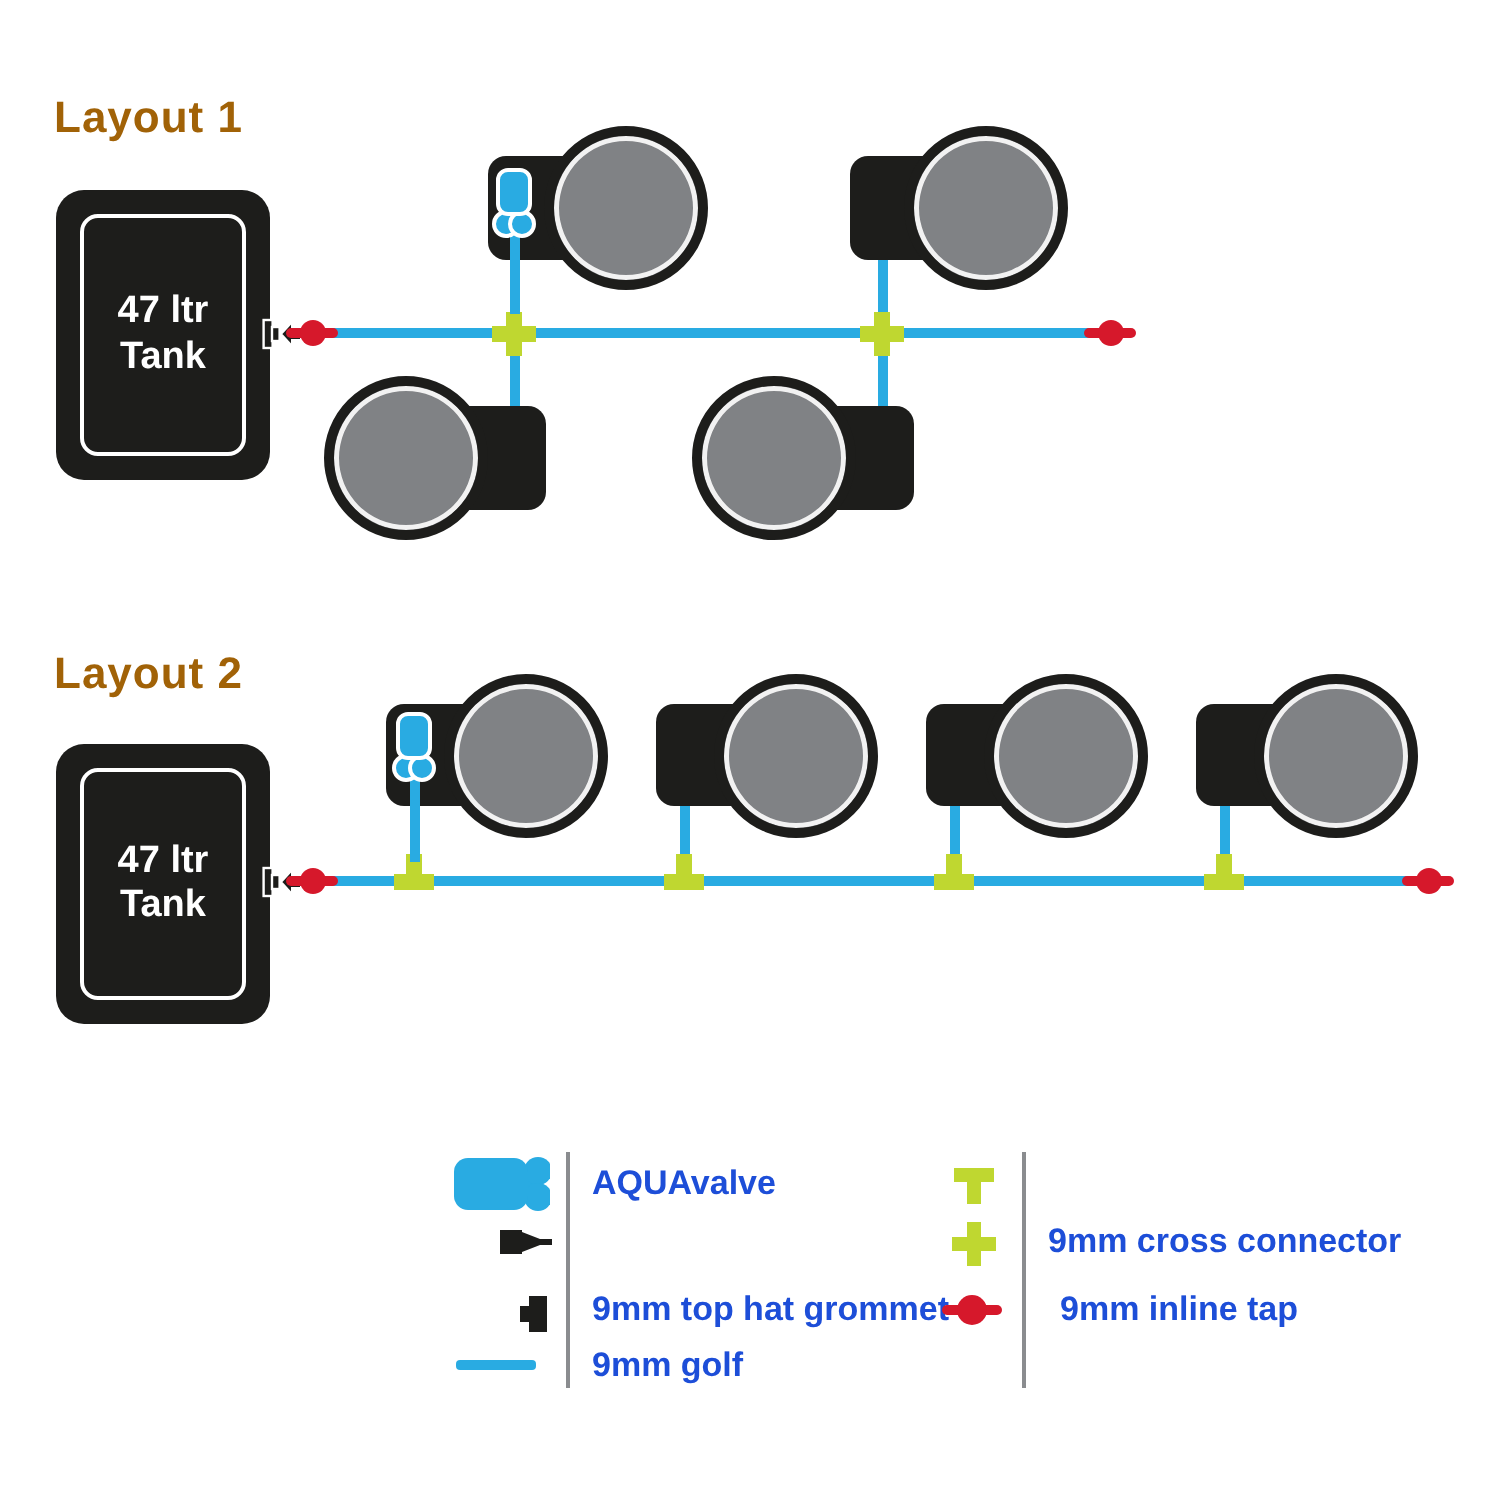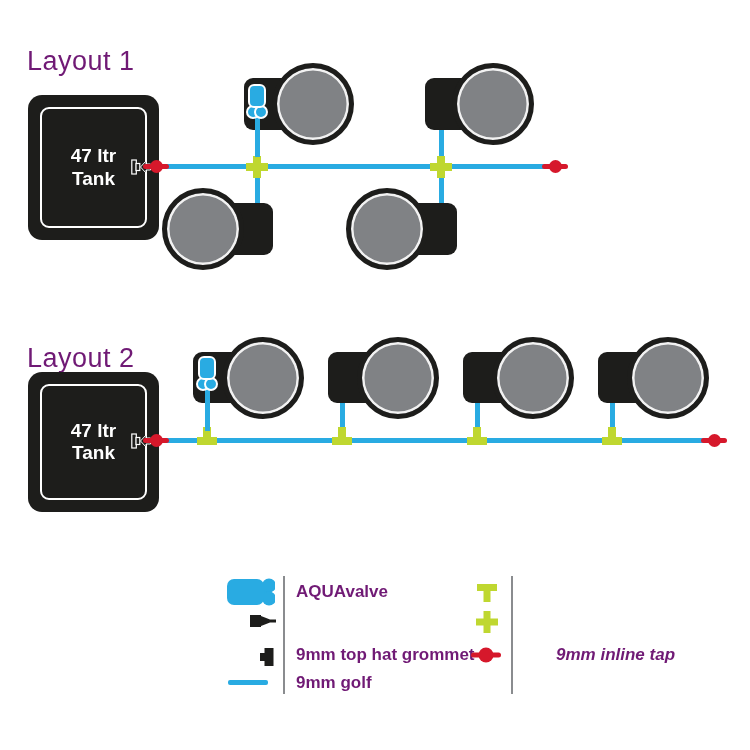--- a/index.html
+++ b/index.html
@@ -1,20 +1,20 @@
 <!DOCTYPE html>
 <html><head>
 <meta charset="utf-8">
 <style>
   html,body{margin:0;padding:0;background:#fff;}
   #canvas{position:relative;width:750px;height:750px;background:#ffffff;overflow:hidden;
           font-family:"Liberation Sans",sans-serif;}
-  .layout-title{position:absolute;font-size:27px;font-weight:400;color:#701a75;letter-spacing:.5px;}
-  
-  .tank{position:absolute;width:131px;height:145px;background:#1d1d1b;border-radius:14px;z-index:2;}
+  .layout-title{position:absolute;font-size:22px;font-weight:700;color:#a16207;letter-spacing:.5px;}
+  
+  .tank{position:absolute;width:107px;height:145px;background:#1d1d1b;border-radius:14px;z-index:2;}
   .tank-inner{position:absolute;left:12px;top:12px;right:12px;bottom:12px;border:2px solid #ffffff;
               border-radius:9px;display:flex;align-items:center;justify-content:center;}
   .tank-label{color:#ffffff;font-size:19px;font-weight:700;text-align:center;line-height:1.18;}
   
   .pipe-h{position:absolute;height:5px;background:#29abe2;z-index:1;}
   .pipe-v{position:absolute;width:5px;background:#29abe2;z-index:1;}
   .pipe-v.above-tray{z-index:4;}
   
   .tray{position:absolute;width:57px;height:52px;background:#1d1d1b;border-radius:9px;z-index:2;}
   .tray.short{height:51px;}
@@ -26,21 +26,21 @@
   .cross .cb-h{position:absolute;left:0;top:7px;width:22px;height:8px;background:#bfd730;}
   .cross .cb-v{position:absolute;left:7px;top:0;width:8px;height:22px;background:#bfd730;}
   .tee{position:absolute;width:20px;height:18px;z-index:3;}
   .tee .tb-stub{position:absolute;left:6px;top:0;width:8px;height:11px;background:#bfd730;}
   .tee .tb-bar{position:absolute;left:0;top:10px;width:20px;height:8px;background:#bfd730;}
   .tap{position:absolute;width:26px;height:13px;z-index:3;}
   .tap .tap-bar{position:absolute;left:0;top:4px;width:26px;height:5px;background:#d6182b;border-radius:3px;}
   .tap .tap-dot{position:absolute;left:6.5px;top:0;width:13px;height:13px;background:#d6182b;border-radius:50%;}
   .outlet{position:absolute;z-index:3;}
   
-  .legend-label{position:absolute;font-size:17px;font-weight:700;color:#701a75;line-height:20px;white-space:nowrap;}
+  .legend-label{position:absolute;font-size:17px;font-weight:700;color:#1d4ed8;line-height:20px;white-space:nowrap;}
   .legend-divider{position:absolute;width:2px;background:#8a8c8f;}
   .legend-icon{position:absolute;}
   .legend-pipe-line{position:absolute;width:40px;height:5px;background:#29abe2;border-radius:2px;}
 </style>
 </head>
 <body>
 
 <div id="canvas">
 
   <div class="layout-title" style="left:27px;top:46px;">Layout 1</div>
@@ -95,21 +95,21 @@
 
   <div class="tray" style="left:425px;top:78px;"></div>
   <div class="pot-circle" style="left:452px;top:63px;"></div>
 
   <div class="tray" style="left:216px;top:203px;"></div>
   <div class="pot-circle" style="left:162px;top:188px;"></div>
 
   <div class="tray" style="left:400px;top:203px;"></div>
   <div class="pot-circle" style="left:346px;top:188px;"></div>
 
-  <div class="layout-title" style="left:27px;top:324px;margin-top:19px;">Layout 2</div>
+  <div class="layout-title" style="left:27px;top:324px;">Layout 2</div>
 
   <div class="pipe-h" style="left:148px;top:438px;width:566px;"></div>
 
   <div class="pipe-v above-tray" style="left:205px;top:388px;height:43px;"></div>
   <div class="pipe-v" style="left:340px;top:403px;height:28px;"></div>
   <div class="pipe-v" style="left:475px;top:403px;height:28px;"></div>
   <div class="pipe-v" style="left:610px;top:403px;height:28px;"></div>
 
   <div class="tank" style="left:28px;top:372px;height:140px;">
     <div class="tank-inner">
@@ -199,15 +199,16 @@
     <rect x="0" y="7.5" width="22" height="7" fill="#bfd730"></rect>
     <rect x="7.5" y="0" width="7" height="22" fill="#bfd730"></rect>
   </svg>
   <svg class="legend-icon" style="left:471px;top:647px;" width="30" height="16" viewBox="0 0 30 16">
     <rect x="0" y="5.5" width="30" height="5" rx="2.5" fill="#d6182b"></rect>
     <circle cx="15" cy="8" r="7.5" fill="#d6182b"></circle>
   </svg>
 
   <div class="legend-divider" style="left:511px;top:576px;height:118px;"></div>
 
-  <div class="legend-label" style="left:556px;top:645px;font-style:italic;">9mm inline tap</div>
+  <div class="legend-label" style="left:524px;top:611px;">9mm cross connector</div>
+  <div class="legend-label" style="left:530px;top:645px;">9mm inline tap</div>
 
 </div>
 
 </body></html>

